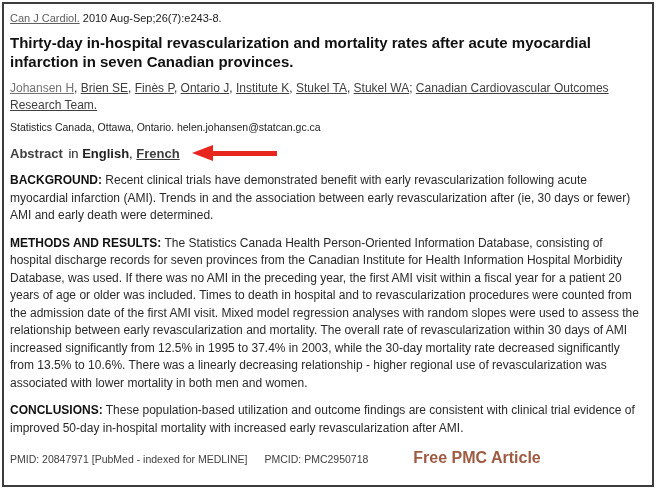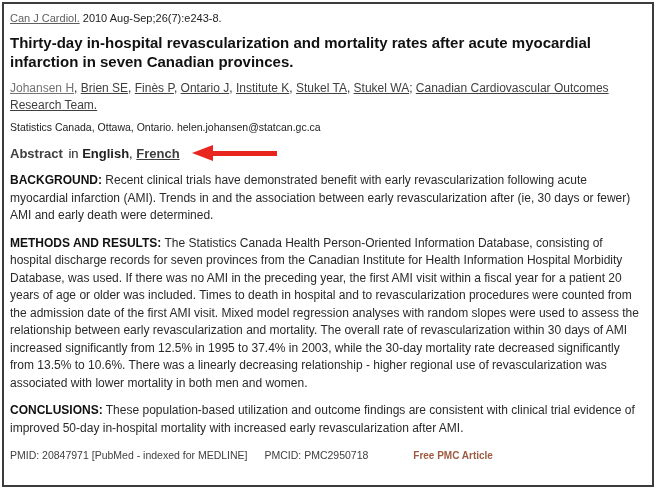--- a/index.html
+++ b/index.html
@@ -35,21 +35,21 @@
     border-top: 8px solid transparent;
     border-bottom: 8px solid transparent;
     border-right: 21px solid #e8251f;
   }
   .arrow-tail { width: 64px; height: 5px; background: #e8251f; }
   .abs-section { font-size: 12px; line-height: 17.5px; color: #2a2a2a; margin: 0 0 10px 0; max-width: 636px; }
   .abs-section b { color: #111111; }
   .footer { font-size: 10.5px; color: #3f3f3f; margin-top: 12px; white-space: nowrap; }
   .footer .pmcid { margin-left: 14px; margin-top: 20px; }
   .footer .free {
-    margin-left: 42px; color: #9e5b42; font-weight: bold; font-size: 10px;
+    margin-left: 42px; color: #9e5b42; font-weight: bold; font-size: 16px;
   }
 </style>
 </head>
 <body>
 
 <div class="frame">
 
   <div class="citation">
     <a href="#" class="journal">Can J Cardiol.</a><span> 2010 Aug-Sep;26(7):e243-8.</span>
   </div>

